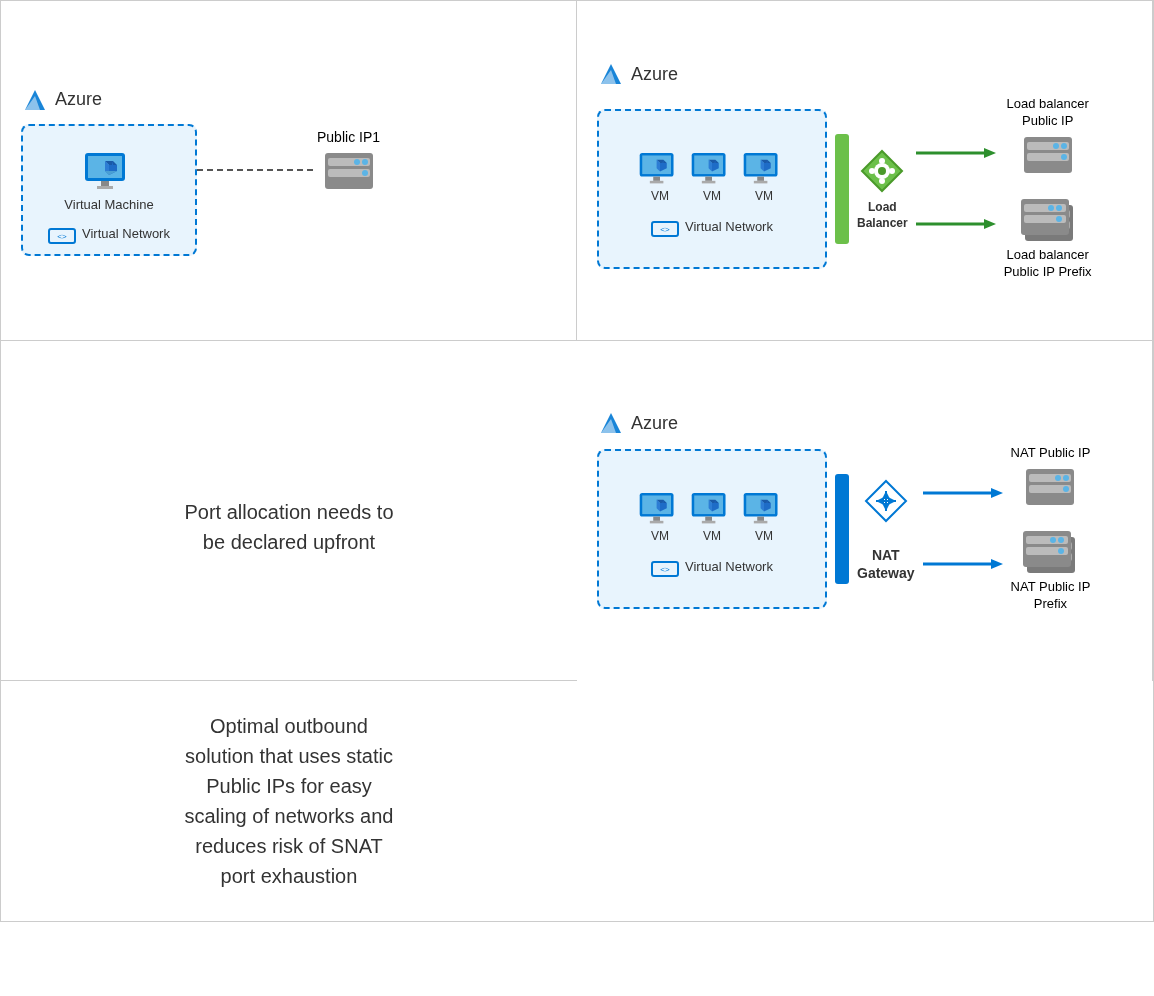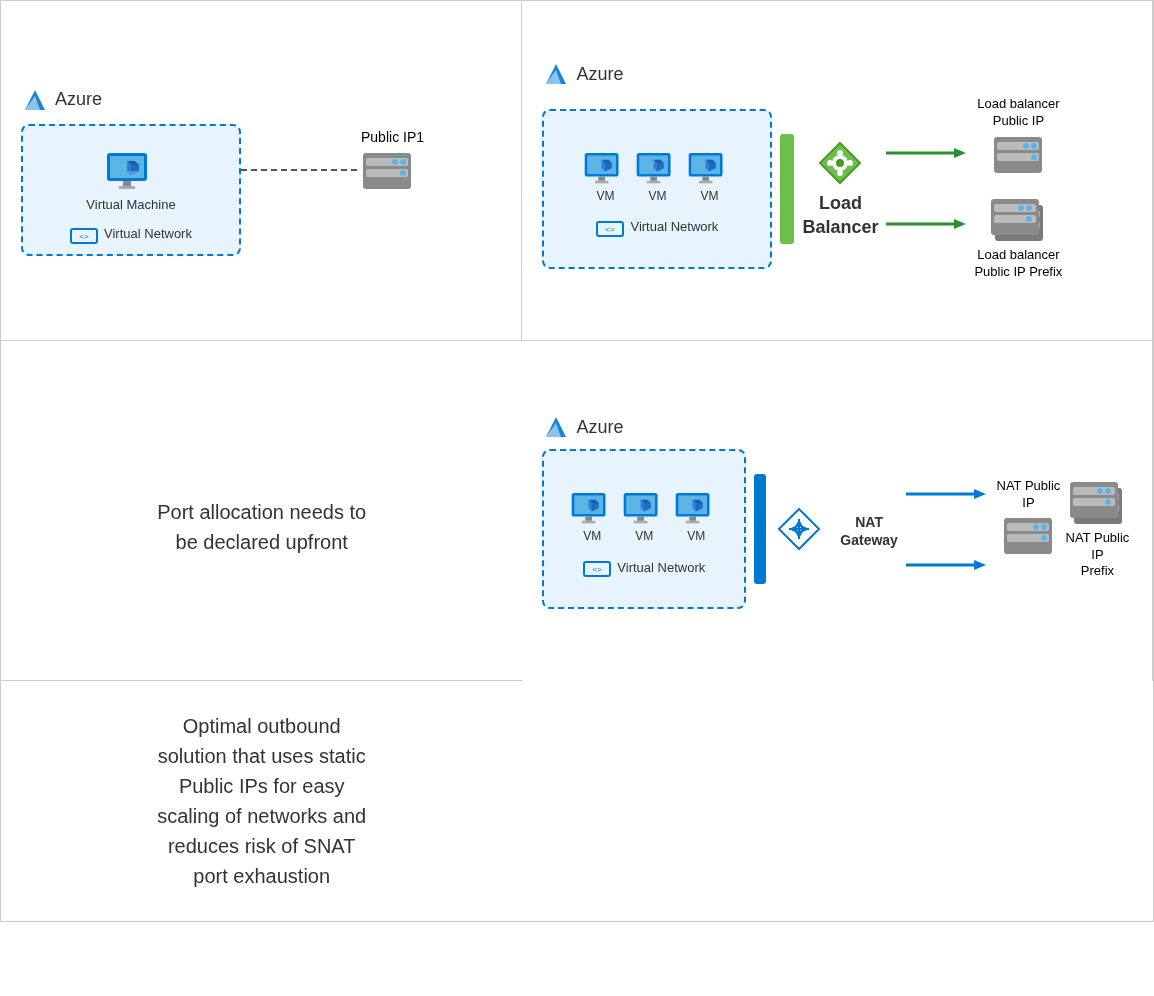--- a/index.html
+++ b/index.html
@@ -110,21 +110,21 @@
       <div style="display:flex; align-items:center; gap:6px; margin-bottom:0px;">
         <svg class="azure-triangle" viewBox="0 0 28 28">
           <polygon points="4,24 14,4 24,24" fill="#0078d4" opacity="0.9"></polygon>
           <polygon points="4,24 14,10 19,24" fill="#fff" opacity="0.5"></polygon>
         </svg>
         <span style="font-size:18px; color:#333;">Azure</span>
       </div>
 
       <div style="display:flex; align-items:center; gap:0; width:100%;">
 
-        <div class="azure-box" style="width:220px; min-height:130px; display:flex; flex-direction:column; align-items:center; justify-content:center; padding-top:25px; padding-bottom:10px;">
+        <div class="azure-box" style="width:176px; min-height:130px; display:flex; flex-direction:column; align-items:center; justify-content:center; padding-top:25px; padding-bottom:10px;">
 
           <div class="vm-icon-wrap">
             <svg class="vm-monitor" viewBox="0 0 52 42">
 
               <rect x="2" y="2" width="40" height="28" rx="3" fill="#0078d4"></rect>
               <rect x="5" y="5" width="34" height="22" fill="#5bb4e6"></rect>
 
               <polygon points="22,10 30,10 34,14 26,14" fill="#1a5aa8"></polygon>
               <polygon points="22,10 22,20 26,24 26,14" fill="#2d7dd4"></polygon>
               <polygon points="30,10 30,20 26,24 26,14 34,14 34,20 26,24" fill="#1e6cc7"></polygon>
@@ -144,21 +144,21 @@
             <span style="font-size:13px;">Virtual Network</span>
           </div>
         </div>
 
         <div style="display:flex; align-items:center; margin-top:-40px;">
           <svg width="120" height="20">
             <line x1="0" y1="10" x2="120" y2="10" stroke="#555" stroke-width="2" stroke-dasharray="6,4"></line>
           </svg>
         </div>
 
-        <div style="display:flex; flex-direction:column; margin-top:-60px;">
+        <div style="display:flex; flex-direction:column; align-items:center; margin-top:-60px;">
           <span style="font-size:14px; margin-bottom:6px;">Public IP1</span>
           <svg width="52" height="40" viewBox="0 0 52 40">
             <rect x="2" y="2" width="48" height="36" rx="3" fill="#8a8a8a"></rect>
             <rect x="5" y="7" width="42" height="8" rx="2" fill="#bbb"></rect>
             <rect x="5" y="18" width="42" height="8" rx="2" fill="#bbb"></rect>
             <circle cx="42" cy="11" r="3" fill="#5bb4e6"></circle>
             <circle cx="42" cy="22" r="3" fill="#5bb4e6"></circle>
             <circle cx="34" cy="11" r="3" fill="#5bb4e6"></circle>
           </svg>
         </div>
@@ -233,21 +233,21 @@
 
           <svg width="50" height="50" viewBox="0 0 50 50">
             <polygon points="25,5 45,25 25,45 5,25" fill="#6cc04a" stroke="#4a9a2a" stroke-width="2"></polygon>
             <circle cx="25" cy="25" r="8" fill="white"></circle>
             <circle cx="25" cy="25" r="4" fill="#4a9a2a"></circle>
             <circle cx="15" cy="25" r="3" fill="white"></circle>
             <circle cx="35" cy="25" r="3" fill="white"></circle>
             <circle cx="25" cy="15" r="3" fill="white"></circle>
             <circle cx="25" cy="35" r="3" fill="white"></circle>
           </svg>
-          <span style="font-size:18px; font-weight:bold; color:#333; text-align:center; line-height:1.3; margin-top:4px;">Load<br>Balancer</span>
+          <span style="font-size:12px; font-weight:bold; color:#333; text-align:center; line-height:1.3; margin-top:4px;">Load<br>Balancer</span>
         </div>
 
         <div style="display:flex; flex-direction:column; gap:55px;">
           <div style="display:flex; align-items:center;">
             <svg width="80" height="16">
               <line x1="0" y1="8" x2="68" y2="8" stroke="#2d8f2d" stroke-width="3"></line>
               <polygon points="68,3 80,8 68,13" fill="#2d8f2d"></polygon>
             </svg>
           </div>
           <div style="display:flex; align-items:center;">
@@ -350,21 +350,21 @@
             <svg width="28" height="20" viewBox="0 0 28 20">
               <rect x="1" y="5" width="26" height="14" rx="2" fill="none" stroke="#0078d4" stroke-width="2"></rect>
               <text x="14" y="15" text-anchor="middle" font-size="8" fill="#0078d4">&lt;&gt;</text>
             </svg>
             <span style="font-size:13px;">Virtual Network</span>
           </div>
         </div>
 
         <div style="width:14px; height:110px; background:#0078d4; border-radius:3px;"></div>
 
-        <div style="display:flex; align-items:center;gap:16px;">
+        <div style="display:flex; flex-direction:column; align-items:center;gap:16px;">
 
           <svg width="50" height="50" viewBox="0 0 50 50">
             <polygon points="25,5 45,25 25,45 5,25" fill="white" stroke="#0078d4" stroke-width="2"></polygon>
 
             <line x1="25" y1="15" x2="25" y2="35" stroke="#0078d4" stroke-width="2"></line>
             <line x1="15" y1="25" x2="35" y2="25" stroke="#0078d4" stroke-width="2"></line>
             <polygon points="25,35 21,27 29,27" fill="#0078d4"></polygon>
             <polygon points="35,25 27,21 27,29" fill="#0078d4"></polygon>
             <polygon points="25,15 21,23 29,23" fill="#0078d4"></polygon>
             <polygon points="15,25 23,21 23,29" fill="#0078d4"></polygon>
@@ -380,21 +380,21 @@
             </svg>
           </div>
           <div style="display:flex; align-items:center;">
             <svg width="80" height="16">
               <line x1="0" y1="8" x2="68" y2="8" stroke="#0078d4" stroke-width="3"></line>
               <polygon points="68,3 80,8 68,13" fill="#0078d4"></polygon>
             </svg>
           </div>
         </div>
 
-        <div style="display:flex; flex-direction:row; ">
+        <div style="display:flex; flex-direction:column; gap:20px;">
           <div style="display:flex; flex-direction:column; align-items:center;">
             <span style="font-size:13px; text-align:center; line-height:1.3; margin-bottom:5px;">NAT Public IP</span>
             <svg width="52" height="40" viewBox="0 0 52 40">
               <rect x="2" y="2" width="48" height="36" rx="3" fill="#8a8a8a"></rect>
               <rect x="5" y="7" width="42" height="8" rx="2" fill="#bbb"></rect>
               <rect x="5" y="18" width="42" height="8" rx="2" fill="#bbb"></rect>
               <circle cx="42" cy="11" r="3" fill="#5bb4e6"></circle>
               <circle cx="42" cy="22" r="3" fill="#5bb4e6"></circle>
               <circle cx="34" cy="11" r="3" fill="#5bb4e6"></circle>
             </svg>

